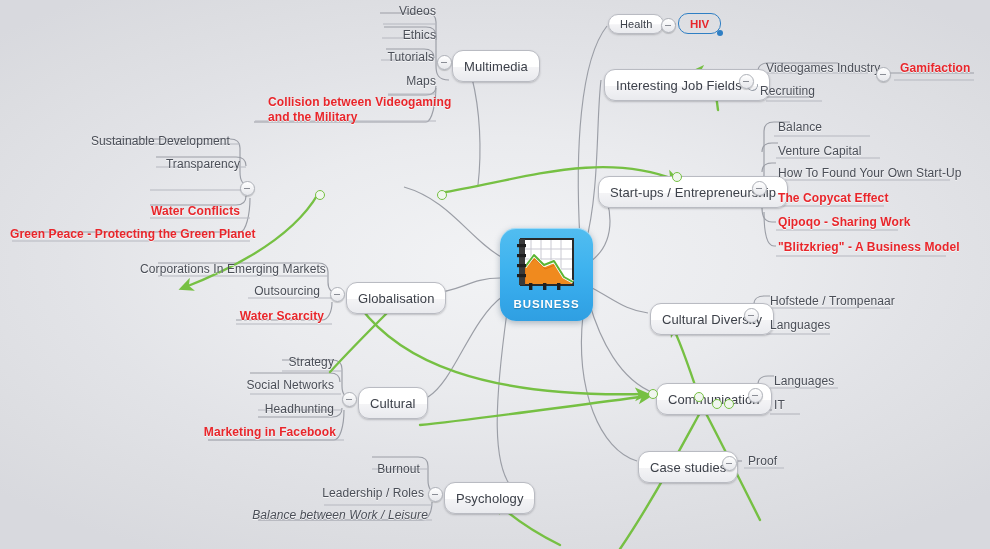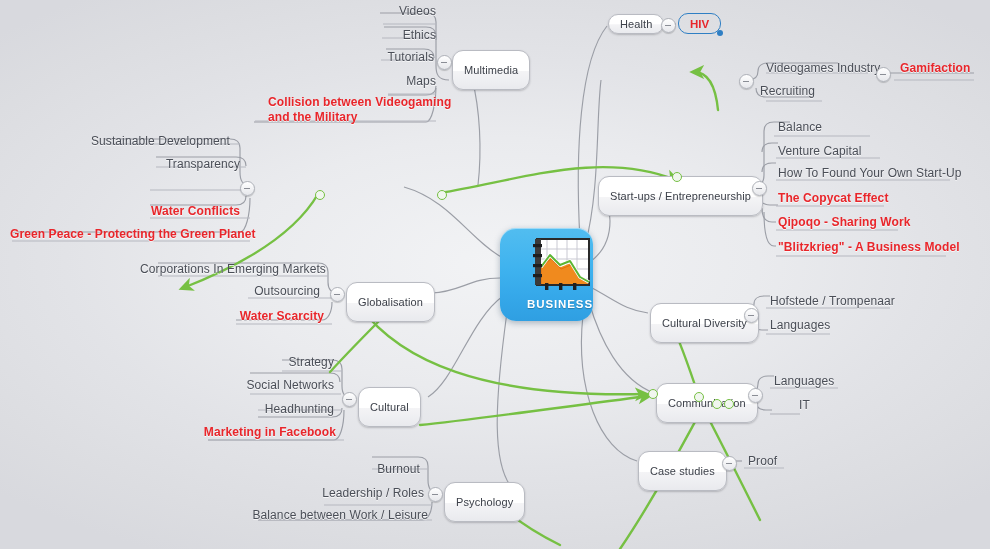--- a/index.html
+++ b/index.html
@@ -10,27 +10,27 @@
     -webkit-font-smoothing:antialiased;
   }
   #canvas{position:relative;width:990px;height:549px;}
   svg.links{position:absolute;left:0;top:0;width:990px;height:549px;pointer-events:none;}
 
   
   .node{
     position:absolute;
     display:flex;align-items:center;justify-content:center;
     box-sizing:border-box;
-    height:40px;
+    height:32px;
     padding:0 11px;
     border-radius:11px;
     background:linear-gradient(to bottom,#ffffff 0%,#ffffff 52%,#f4f4f6 53%,#e9eaee 100%);
     border:1px solid #b9bbc2;
     box-shadow:0 1px 2px rgba(60,62,70,.28);
-    font-size:11px;
+    font-size:13px;
     color:#3c4049;
     white-space:nowrap;
     letter-spacing:.1px;
   }
   .node.small{height:20px;font-size:11px;border-radius:10px;}
 
   
   .leaf{
     position:absolute;
     font-size:12px;
@@ -80,21 +80,21 @@
     background:#f1f6ef;border:1.6px solid #76c043;
   }
 
   
   #center{
     position:absolute;
     left:500px;top:228px;width:93px;height:93px;
     border-radius:16px;
     background:linear-gradient(to bottom,#52bdf0 0%,#3fb3ef 42%,#36a9ea 70%,#2f9fe2 100%);
     box-shadow:0 2px 6px rgba(40,70,95,.35), inset 0 1px 0 rgba(255,255,255,.45);
-    display:flex;flex-direction:column;align-items:flex-end;
+    display:flex;flex-direction:column;align-items:center;
   }
   #center .cimg{margin-top:9px;width:60px;height:55px;position:relative;}
   #center .clabel{
     margin-top:6px;font-size:11.5px;font-weight:bold;color:#ffffff;
     letter-spacing:.9px;text-shadow:0 1px 1px rgba(0,0,0,.25);
   }
   
   .mini-icon{
     display:inline-block;width:9px;height:9px;margin-left:5px;
     border:1.4px solid #9aa0aa;border-radius:50%;
@@ -303,31 +303,35 @@
   <div class="leaf ra" style="left:180px;top:379px;width:154px;">Social Networks</div>
   <div class="leaf ra" style="left:180px;top:403px;width:154px;">Headhunting</div>
   <div class="leaf red ra" style="left:180px;top:426px;width:156px;">Marketing in Facebook</div>
 
   <div class="node" style="left:444px;top:482px;">
     <span>Psychology</span>
   </div>
   <div class="knob" style="left:428px;top:487px;"></div>
   <div class="leaf ra" style="left:290px;top:463px;width:130px;">Burnout</div>
   <div class="leaf ra" style="left:280px;top:487px;width:144px;">Leadership / Roles</div>
-  <div class="leaf ra" style="left:240px;top:509px;width:188px;">Balance between Work / Leisure</div>
+  <div class="leaf ra" style="left:240px;top:509px;width:188px;font-style:italic;">Balance between Work / Leisure</div>
 
   <div class="node small" style="left:608px;top:14px;">
     <span>Health</span>
   </div>
   <div class="knob" style="left:661px;top:18px;"></div>
   <div class="framed" style="left:678px;top:13px;">
     <span>HIV</span>
     <span class="dot"></span>
   </div>
 
+  <div class="node" style="left:604px;top:69px;">
+    <span>Interesting Job Fields</span>
+    <span class="mini-icon"></span>
+  </div>
   <div class="knob" style="left:739px;top:74px;"></div>
   <div class="leaf" style="left:766px;top:62px;">Videogames Industry</div>
   <div class="leaf" style="left:760px;top:85px;">Recruiting</div>
   <div class="knob" style="left:876px;top:67px;"></div>
   <div class="leaf red" style="left:900px;top:62px;">Gamifaction</div>
 
   <div class="node" style="left:598px;top:176px;">
     <span>Start-ups / Entrepreneurship</span>
   </div>
   <div class="knob" style="left:752px;top:181px;"></div>
@@ -343,21 +347,21 @@
   </div>
   <div class="knob" style="left:744px;top:308px;"></div>
   <div class="leaf" style="left:770px;top:295px;">Hofstede / Trompenaar</div>
   <div class="leaf" style="left:770px;top:319px;">Languages</div>
 
   <div class="node" style="left:656px;top:383px;">
     <span>Communication</span>
   </div>
   <div class="knob" style="left:748px;top:388px;"></div>
   <div class="leaf" style="left:774px;top:375px;">Languages</div>
-  <div class="leaf" style="left:774px;top:399px;margin-left:25px;">IT</div>
+  <div class="leaf" style="left:774px;top:399px;">IT</div>
 
   <div class="node" style="left:638px;top:451px;">
     <span>Case studies</span>
   </div>
   <div class="knob" style="left:722px;top:456px;"></div>
   <div class="leaf" style="left:748px;top:455px;">Proof</div>
 
   <div class="gdot" style="left:315px;top:190px;"></div>
   <div class="gdot" style="left:437px;top:190px;"></div>
   <div class="gdot" style="left:672px;top:172px;"></div>

